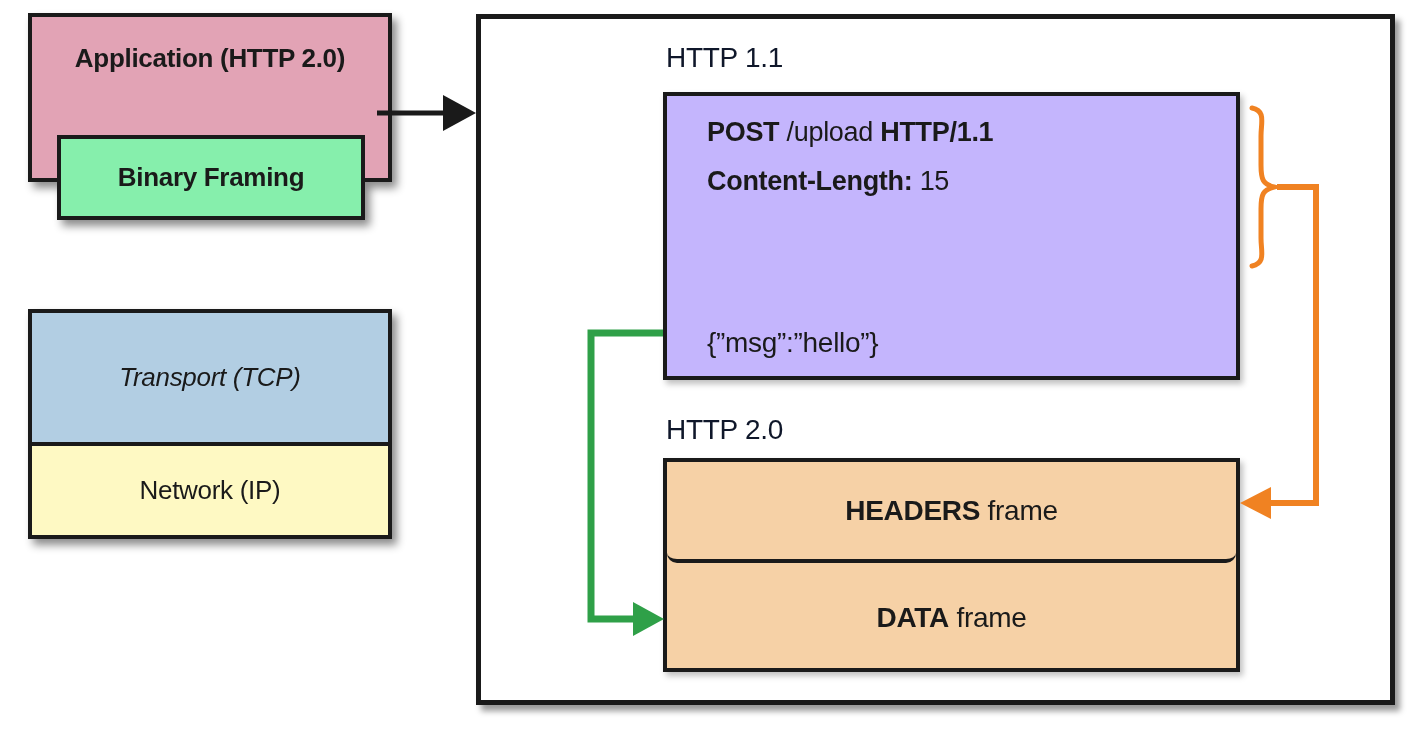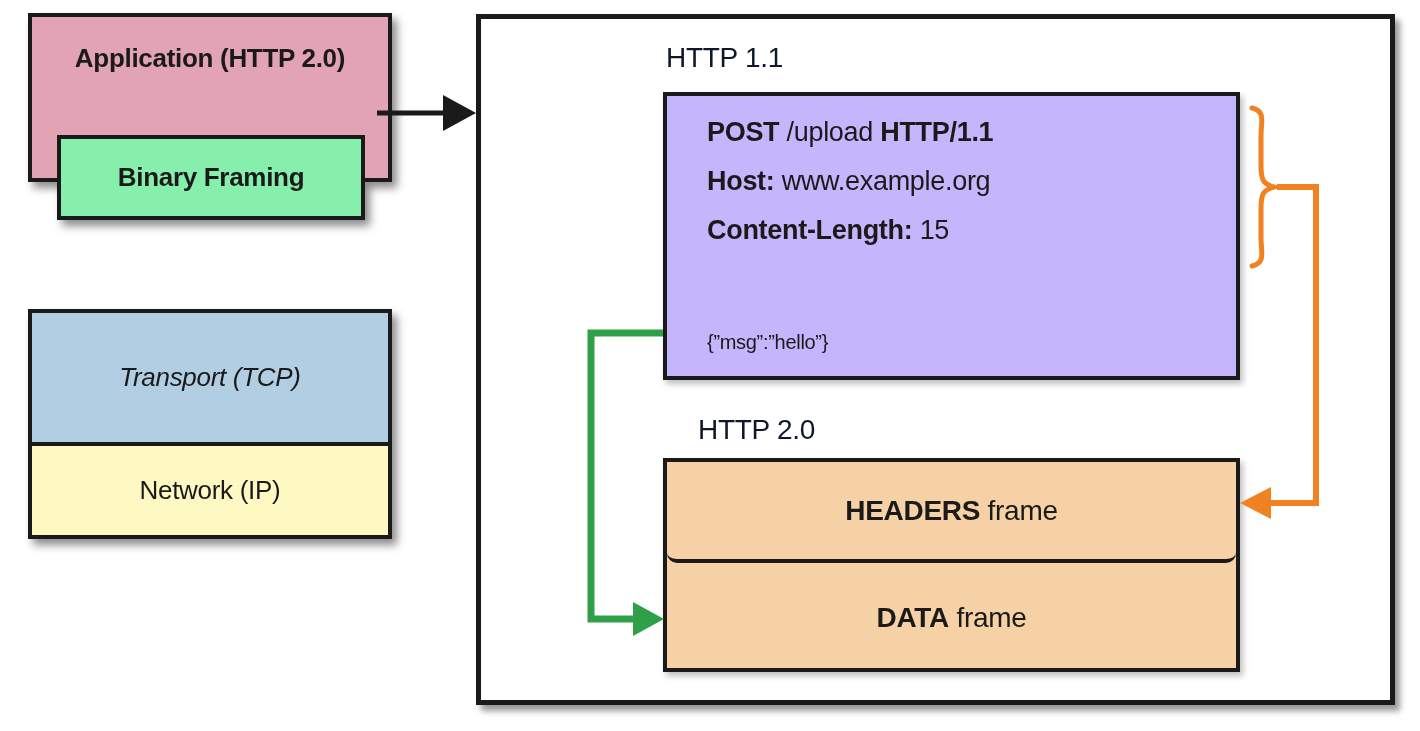--- a/index.html
+++ b/index.html
@@ -38,35 +38,35 @@
   
   #panel {
     position: absolute; left: 476px; top: 14px; width: 919px; height: 691px;
     background: #ffffff; border: 5px solid #1a1a1a;
     box-shadow: 5px 6px 6px rgba(0,0,0,0.4);
   }
   .section-title {
     position: absolute; font-size: 28px; font-weight: 500; color: #0f172a;
   }
   #http11-title { left: 666px; top: 42px; }
-  #http20-title { left: 666px; top: 414px; margin-left: 32px; }
+  #http20-title { left: 666px; top: 414px; }
 
   #request-box {
     position: absolute; left: 663px; top: 92px; width: 577px; height: 288px;
     background: #c4b5fd; border: 4px solid #1a1a1a;
     box-shadow: 3px 4px 6px rgba(0,0,0,0.25);
   }
   #request-headers {
     position: absolute; left: 40px; top: 12px;
     font-size: 27px; line-height: 49px; white-space: nowrap;
   }
   .b { font-weight: 700; }
   #request-body {
     position: absolute; left: 40px; top: 222px;
-    font-size: 20px; line-height: 49px; white-space: nowrap;
+    font-size: 28px; line-height: 49px; white-space: nowrap;
   }
 
   #frames-box {
     position: absolute; left: 663px; top: 458px; width: 577px; height: 214px;
     background: #f6d1a6; border: 4px solid #1a1a1a;
     box-shadow: 3px 4px 6px rgba(0,0,0,0.25);
   }
   .frame-row {
     position: absolute; left: 0; width: 569px; height: 101px;
     display: flex; align-items: center; justify-content: center;
@@ -99,21 +99,20 @@
   </div>
 </div>
 
 <div id="panel"></div>
 
 <div class="section-title" id="http11-title">HTTP 1.1</div>
 
 <div id="request-box">
   <div id="request-headers">
     <div><span class="b">POST</span><span> /upload </span><span class="b">HTTP/1.1</span></div>
-    <div><span class="b">Host:</span><span> www.example.org</span></div>
     <div><span class="b">Content-Length:</span><span> 15</span></div>
   </div>
   <div id="request-body">{”msg”:”hello”}</div>
 </div>
 
 <div class="section-title" id="http20-title">HTTP 2.0</div>
 
 <div id="frames-box">
   <div class="frame-row" id="headers-frame-row">
     <span><span class="b">HEADERS</span><span> frame</span></span>

